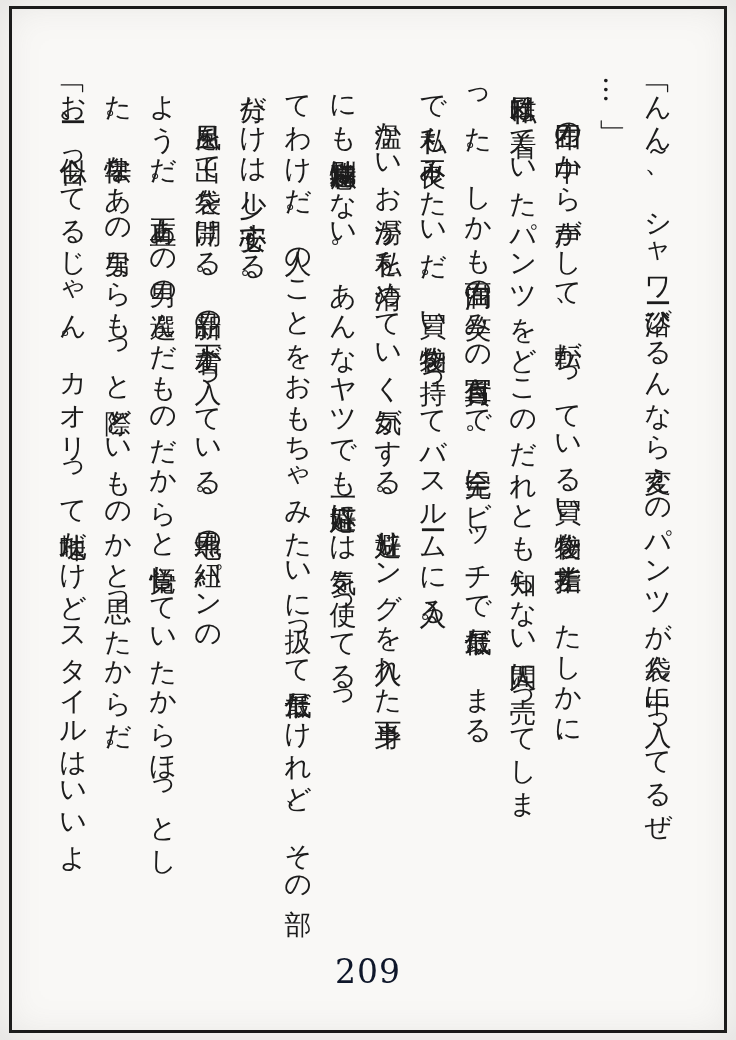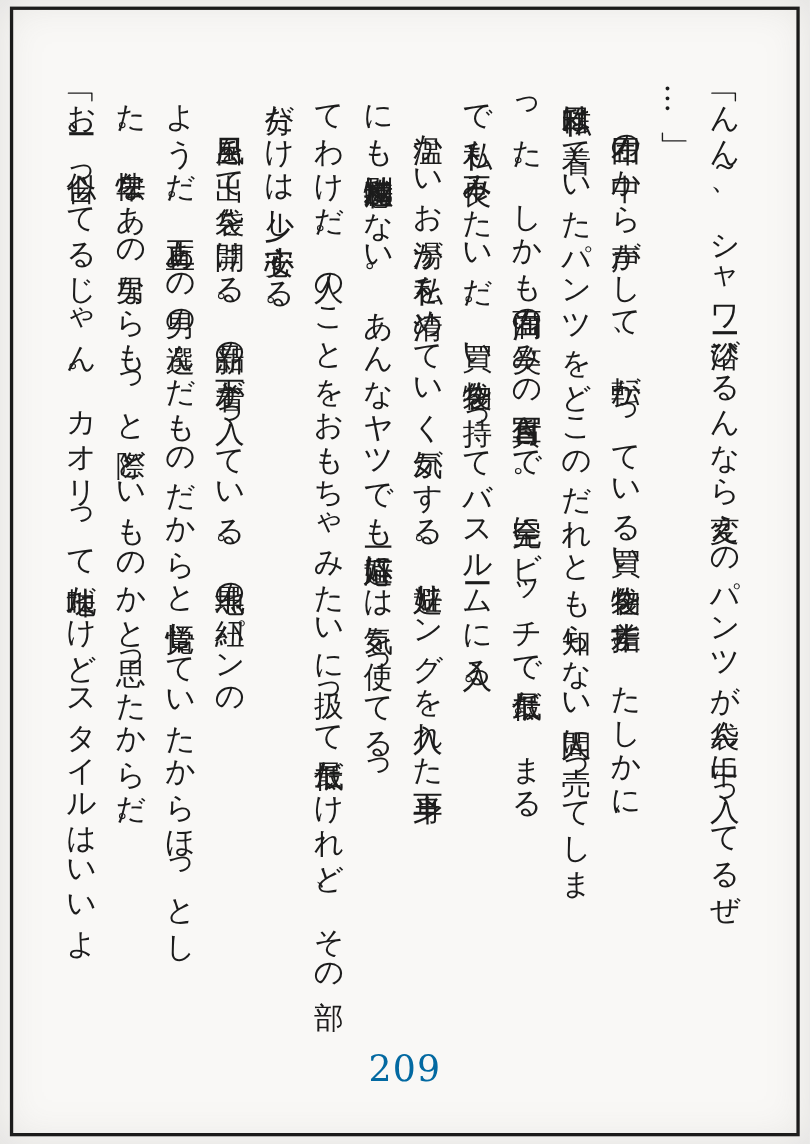--- a/index.html
+++ b/index.html
@@ -50,21 +50,21 @@
     white-space: nowrap;
     height: 100%;
   }
   .page-number {
     position: absolute;
     left: 0;
     right: 0;
     top: 952px;
     text-align: center;
     font-size: 33px;
-    color: #0369a1;
+    color: #0f172a;
     letter-spacing: 1px;
   }
 </style>
 </head>
 <body>
 
 <div class="page">
   <div class="frame"></div>
 
   <div class="text-area">

